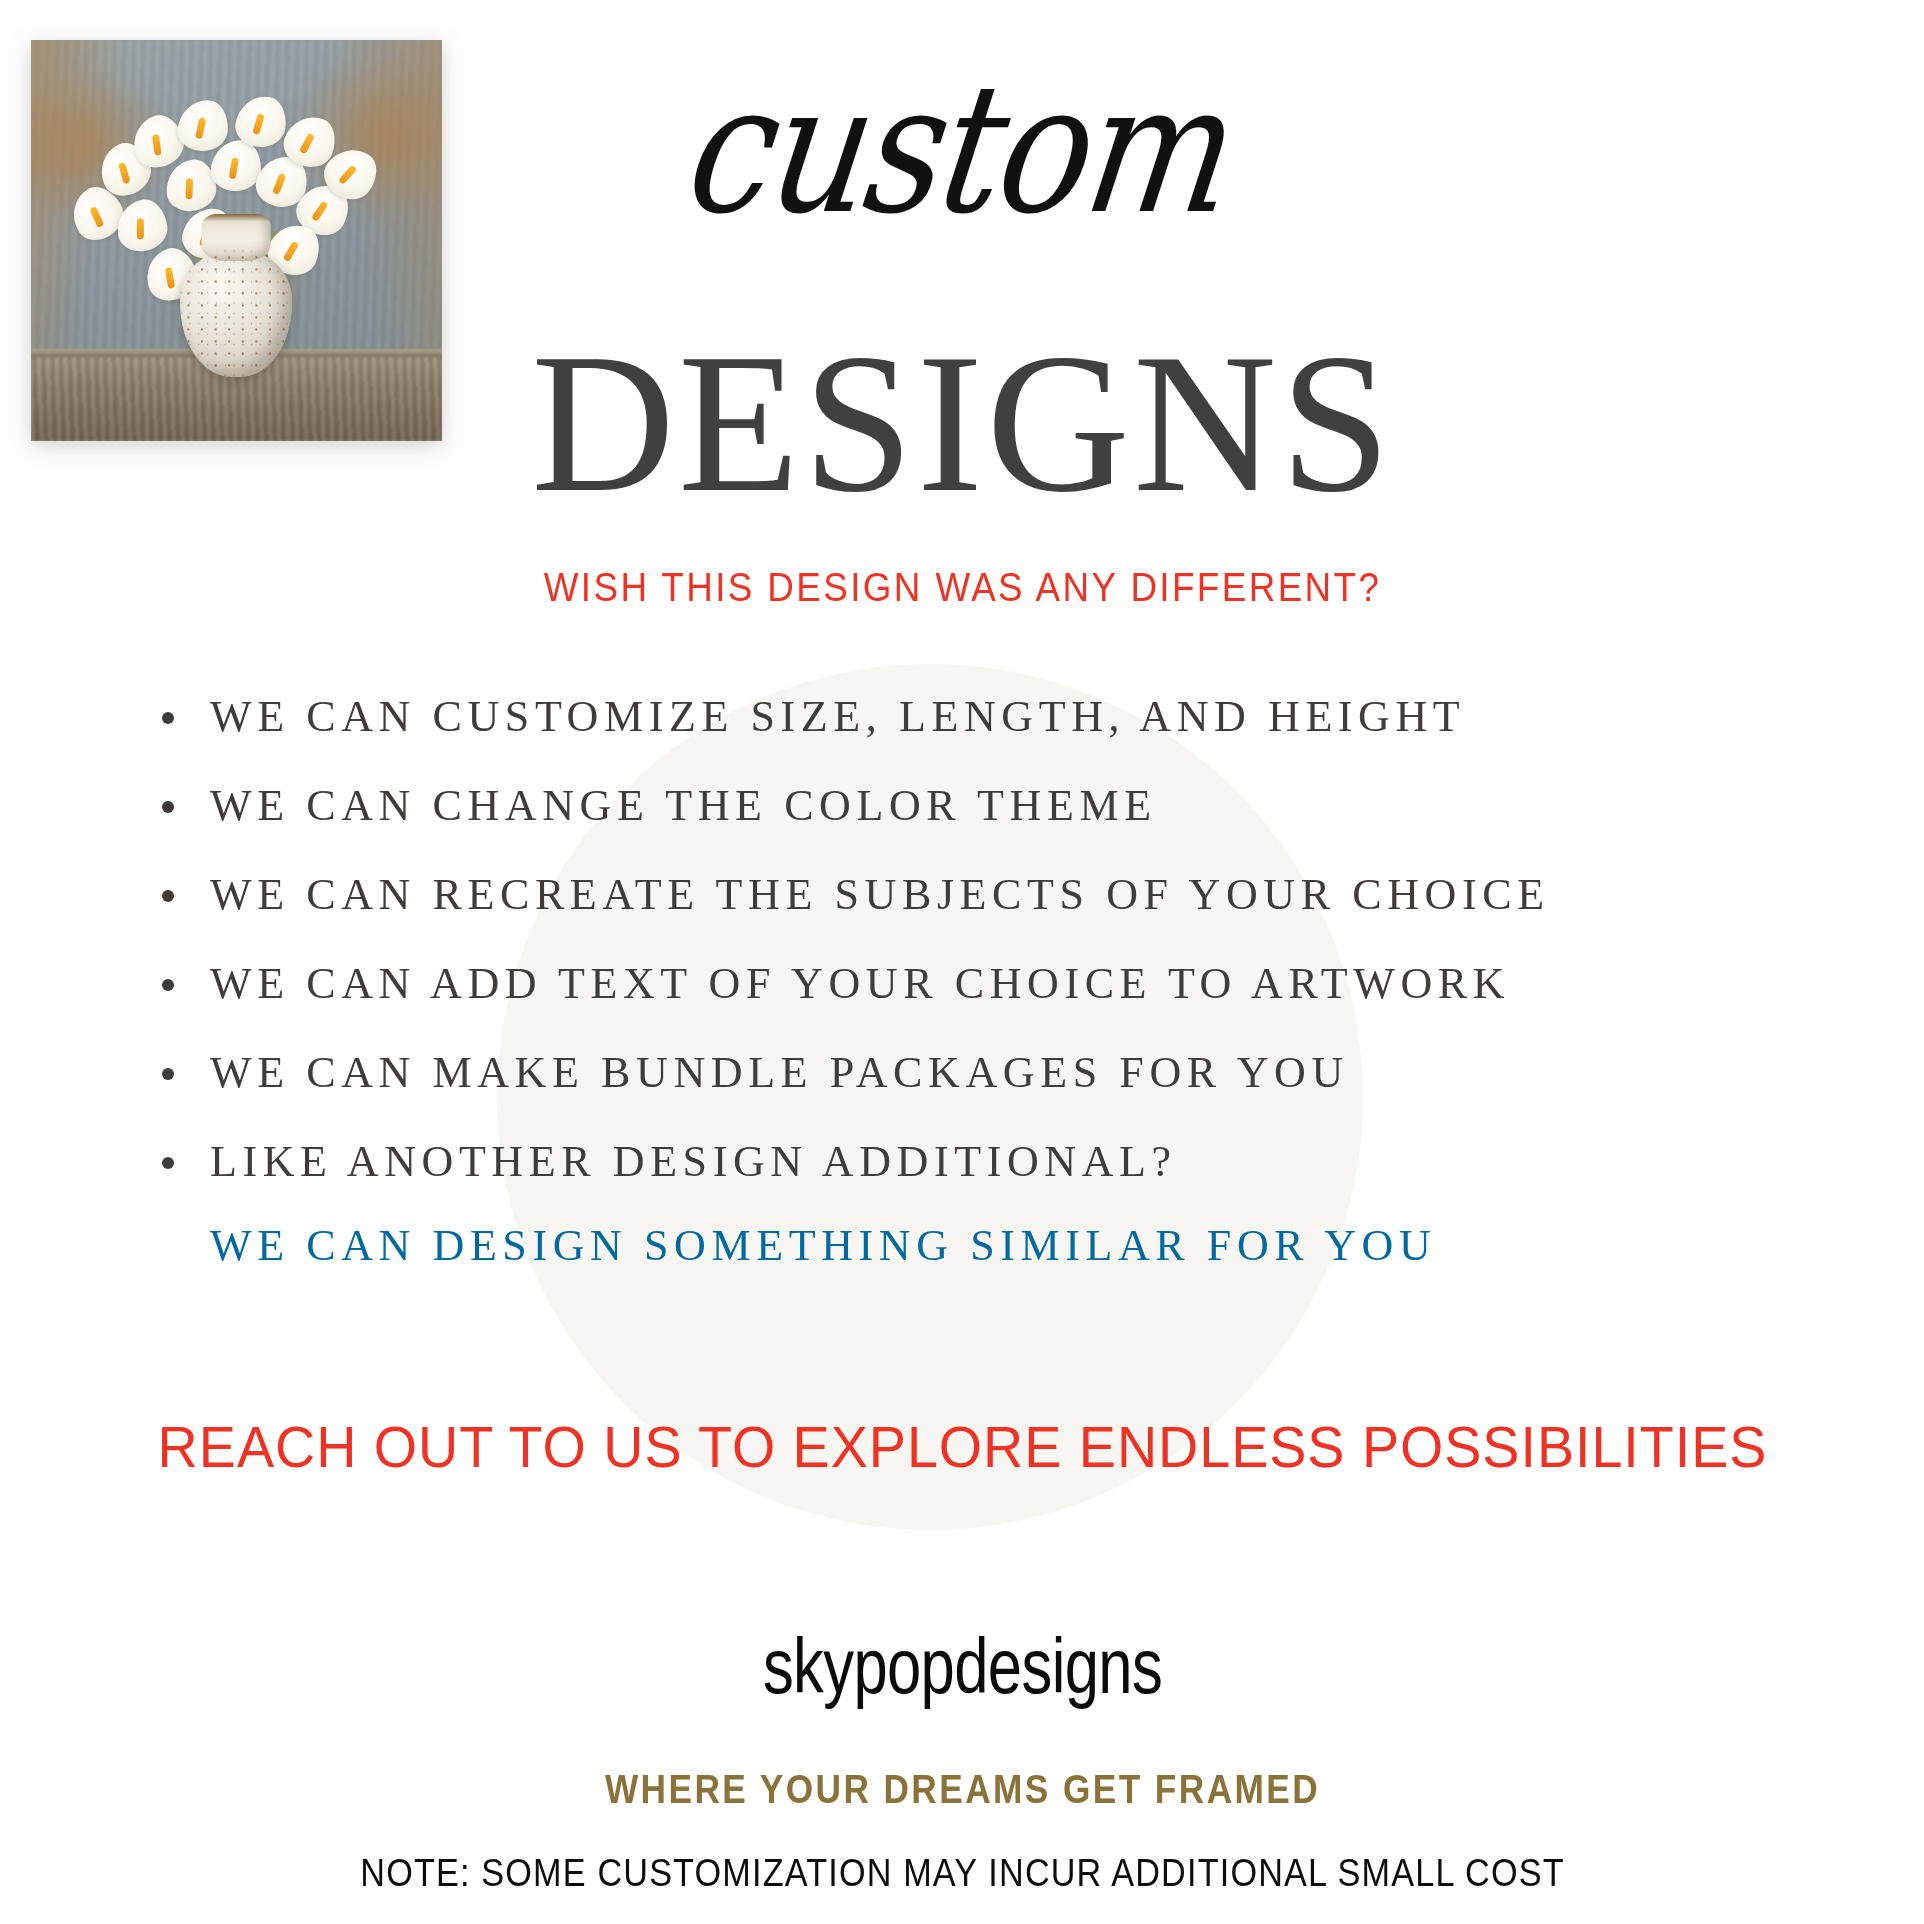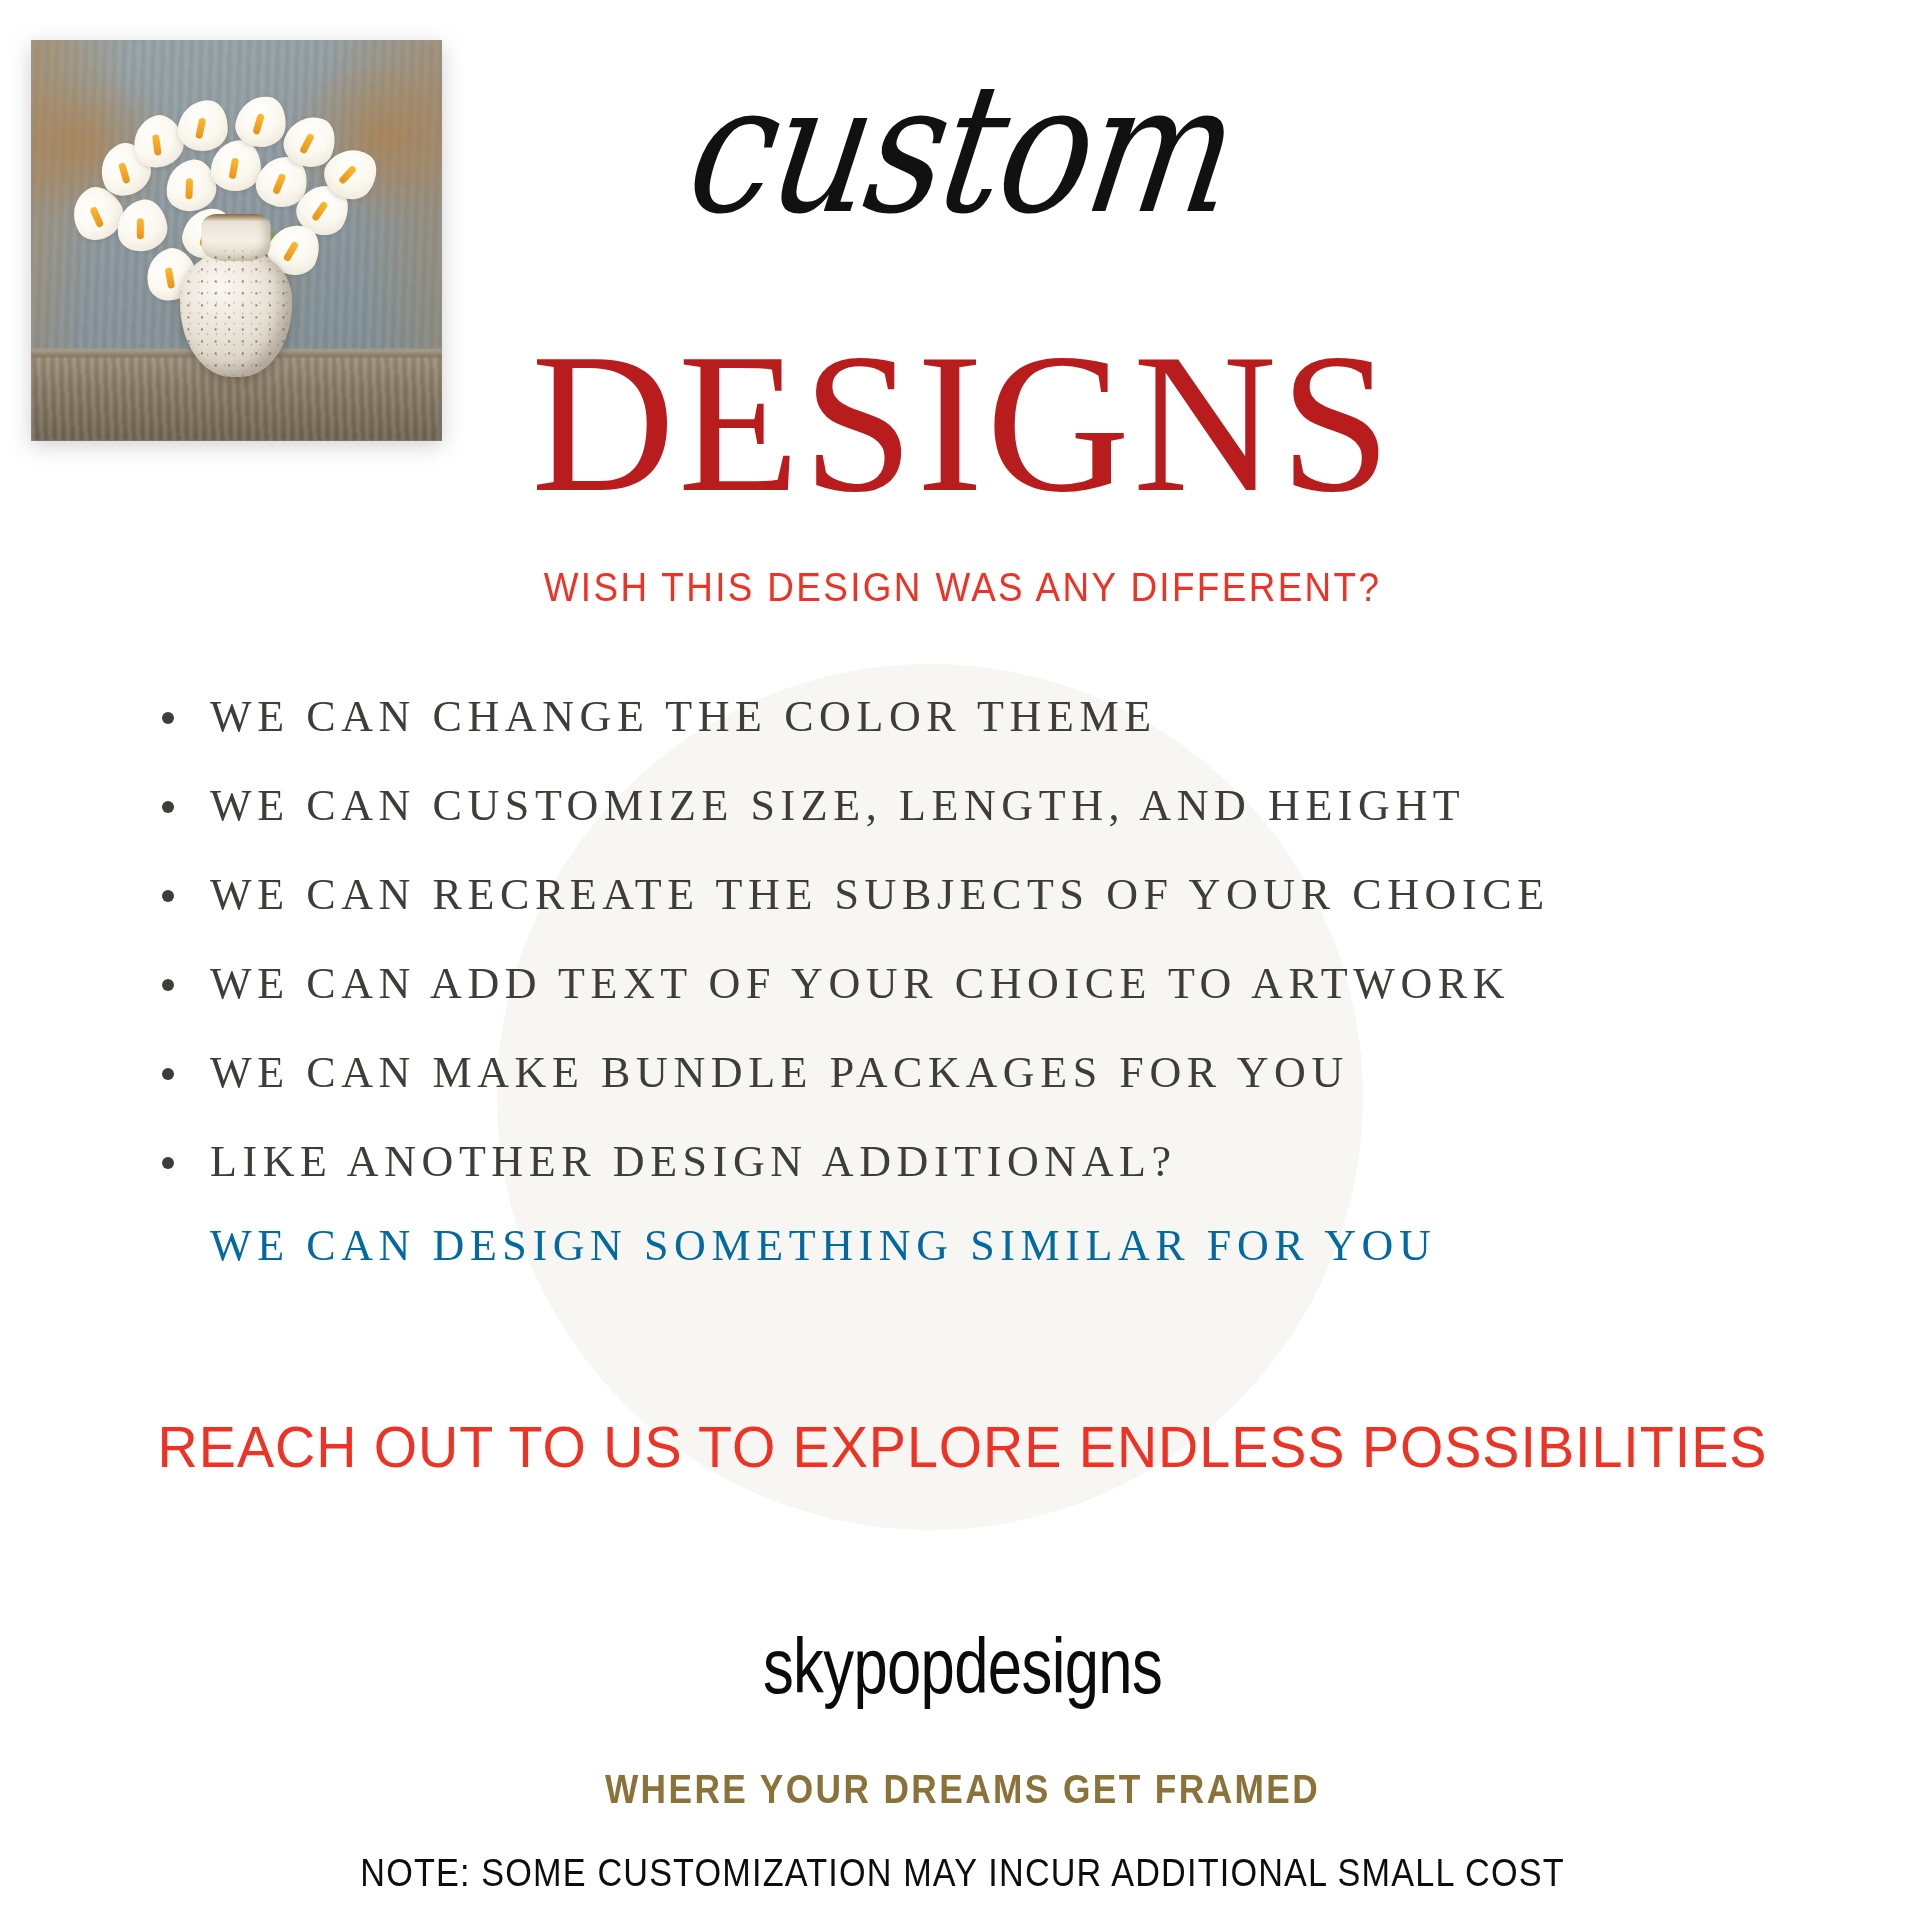--- a/index.html
+++ b/index.html
@@ -140,21 +140,21 @@
 
   .main-title {
     position:absolute;
     left:0; right:0; top:324px;
     text-align:center;
     font-family:"Liberation Serif", serif;
     font-weight:400;
     font-size:199px;
     line-height:1;
     letter-spacing:3.2px;
-    color:#b91c1c;
+    color:#404040;
     z-index:4;
   }
 
   .tagline {
     position:absolute;
     left:0; right:0; top:567px;
     text-align:center;
     font-family:"Liberation Sans Narrow","Liberation Sans", sans-serif;
     font-weight:400;
     font-size:40px;
@@ -309,25 +309,25 @@
     </div>
   </div>
 
   <div class="script-title">custom</div>
   <div class="main-title">DESIGNS</div>
   <div class="tagline">WISH  THIS  DESIGN  WAS ANY DIFFERENT?</div>
 
   <ul class="feature-list">
     <li class="feature-item">
       <span class="bullet-dot"></span>
+      <span>WE CAN CUSTOMIZE SIZE, LENGTH, AND HEIGHT</span>
+    </li>
+    <li class="feature-item">
+      <span class="bullet-dot"></span>
       <span>WE CAN CHANGE THE COLOR THEME</span>
-    </li>
-    <li class="feature-item">
-      <span class="bullet-dot"></span>
-      <span>WE CAN CUSTOMIZE SIZE, LENGTH, AND HEIGHT</span>
     </li>
     <li class="feature-item">
       <span class="bullet-dot"></span>
       <span>WE CAN RECREATE THE SUBJECTS OF YOUR CHOICE</span>
     </li>
     <li class="feature-item">
       <span class="bullet-dot"></span>
       <span>WE CAN ADD TEXT OF YOUR CHOICE TO ARTWORK</span>
     </li>
     <li class="feature-item">

